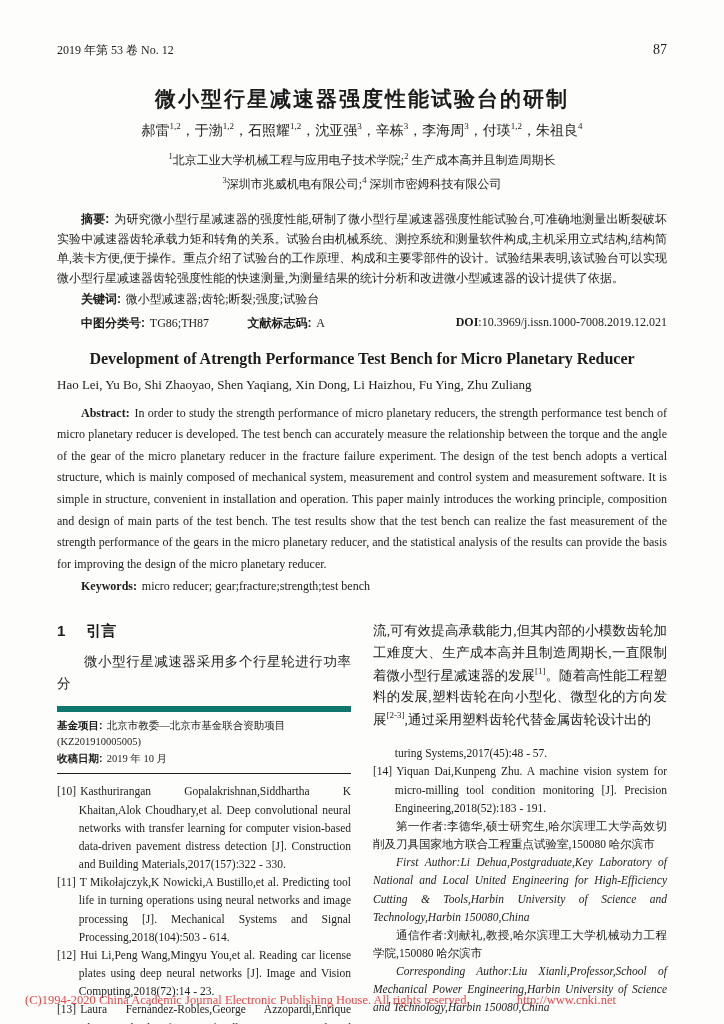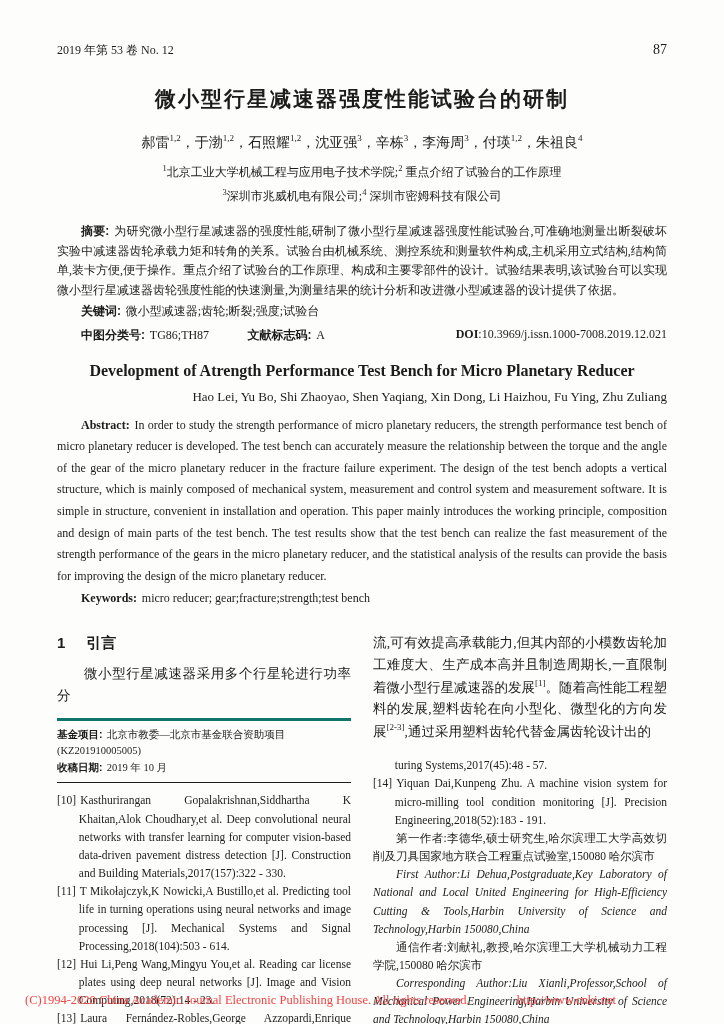--- a/index.html
+++ b/index.html
@@ -9,50 +9,50 @@
     padding:42px 57px 0 57px;
     font-family:"Liberation Serif", serif; color:#1c1c1c;
   }
   
   .hdr { display:flex; justify-content:space-between; align-items:baseline;
          font-size:12px; }
   .hdr .pgnum { font-size:14px; }
   
   .title-cn { margin-top:26px; text-align:center; font-size:21px; font-weight:700;
               font-family:"Liberation Sans", sans-serif; letter-spacing:2px; }
-  .authors-cn { margin-top:20px; text-align:center; font-size:14px; }
+  .authors-cn { margin-top:8px; text-align:center; font-size:14px; }
   .authors-cn sup { font-size:9px; }
   .affils { margin-top:8px; text-align:center; font-size:12px; line-height:1.95; }
   .affils sup { font-size:8.5px; }
   
   .abs { margin:14px 0 0 0; font-size:12px; line-height:1.62; text-align:justify;
          text-indent:2em; }
   .kw  { margin:2px 0 0 0; font-size:12px; line-height:1.62; text-indent:2em; }
   .cnlab { font-family:Liberation Sans, sans-serif; font-weight:700; margin-right:0.4em; }
   .enlab { font-weight:700; margin-right:0.4em; }
   .clc-row { display:flex; margin-top:5px; font-size:12px; }
   .clc-row .f1 { margin-left:2em;text-align:right; }
   .clc-row .f2 { margin-left:3.2em; }
   .clc-row .f3 { margin-left:auto; }
   
   .title-en { margin-top:18px; text-align:center; font-size:16px; font-weight:700; }
-  .authors-en { margin-top:9px; text-align:right; font-size:13px; }
+  .authors-en { margin-top:9px; text-align:left; font-size:13px; }
   .abs-en { margin:10px 0 0 0; font-size:12px; line-height:1.8; text-align:justify;
             text-indent:2em; }
   .kw-en { margin:1px 0 8px 0; font-size:12px; line-height:1.8; text-indent:2em; }
   
   .cols { display:flex; gap:22px; margin-top:22px; }
   .col { width:294px; }
   .sec-head { font-family:"Liberation Sans", sans-serif; font-weight:700;
               font-size:15px; margin:2px 0 10px 0; }
   .sec-head .num { margin-right:1.4em; }
   .intro { margin:0; font-size:13.5px; line-height:1.62; text-align:justify; }
   .intro.indent { text-indent:2em; }
   .intro sup { font-size:9px; }
-  .footnote { margin-top:11px; border-top:3px solid #0f766e; border-bottom:1px solid #1c1c1c;
+  .footnote { margin-top:11px; border-top:6px solid #0f766e; border-bottom:1px solid #1c1c1c;
               padding:5px 0 6px 0; font-size:10.5px; line-height:1.55; }
   .footnote .cnlab { font-size:10.5px; }
   
   .reflist { margin-top:8px; font-size:11.5px; line-height:1.58; text-align:justify; }
   .reflist.rt { margin-top:14px; }
   .ref-item { padding-left:1.9em; text-indent:-1.9em; }
   .ref-item.cont { text-indent:0; }
   .ref-item.bio-cn { padding-left:0; text-indent:2em; }
   .ref-item.bio-en { padding-left:0; text-indent:2em; font-style:italic; }
   .ref-label { margin-right:0.35em; }
@@ -69,21 +69,21 @@
   <div class="hdr">
     <span>2019 年第 53 卷 No. 12</span>
     <span class="pgnum">87</span>
   </div>
 
   <div class="title-cn">微小型行星减速器强度性能试验台的研制</div>
 
   <div class="authors-cn"><span>郝雷</span><sup>1,2</sup><span>，</span><span>于渤</span><sup>1,2</sup><span>，</span><span>石照耀</span><sup>1,2</sup><span>，</span><span>沈亚强</span><sup>3</sup><span>，</span><span>辛栋</span><sup>3</sup><span>，</span><span>李海周</span><sup>3</sup><span>，</span><span>付瑛</span><sup>1,2</sup><span>，</span><span>朱祖良</span><sup>4</sup></div>
 
   <div class="affils">
-    <div><sup>1</sup><span>北京工业大学机械工程与应用电子技术学院;</span><sup>2</sup><span> 重点介绍了试验台的工作原理</span></div>
+    <div><sup>1</sup><span>北京工业大学机械工程与应用电子技术学院;</span><sup>2</sup><span> 生产成本高并且制造周期长</span></div>
     <div><sup>3</sup><span>深圳市兆威机电有限公司;</span><sup>4</sup><span> 深圳市密姆科技有限公司</span></div>
   </div>
 
   <p class="abs"><b class="cnlab">摘要:</b><span>为研究微小型行星减速器的强度性能,研制了微小型行星减速器强度性能试验台,可准确地测量出断裂破坏实验中减速器齿轮承载力矩和转角的关系。试验台由机械系统、测控系统和测量软件构成,主机采用立式结构,结构简单,装卡方便,便于操作。重点介绍了试验台的工作原理、构成和主要零部件的设计。试验结果表明,该试验台可以实现微小型行星减速器齿轮强度性能的快速测量,为测量结果的统计分析和改进微小型减速器的设计提供了依据。</span></p>
 
   <p class="kw"><b class="cnlab">关键词:</b><span>微小型减速器;齿轮;断裂;强度;试验台</span></p>
 
   <div class="clc-row">
     <span class="f1"><b class="cnlab">中图分类号:</b><span>TG86;TH87</span></span>
     <span class="f2"><b class="cnlab">文献标志码:</b><span>A</span></span>

